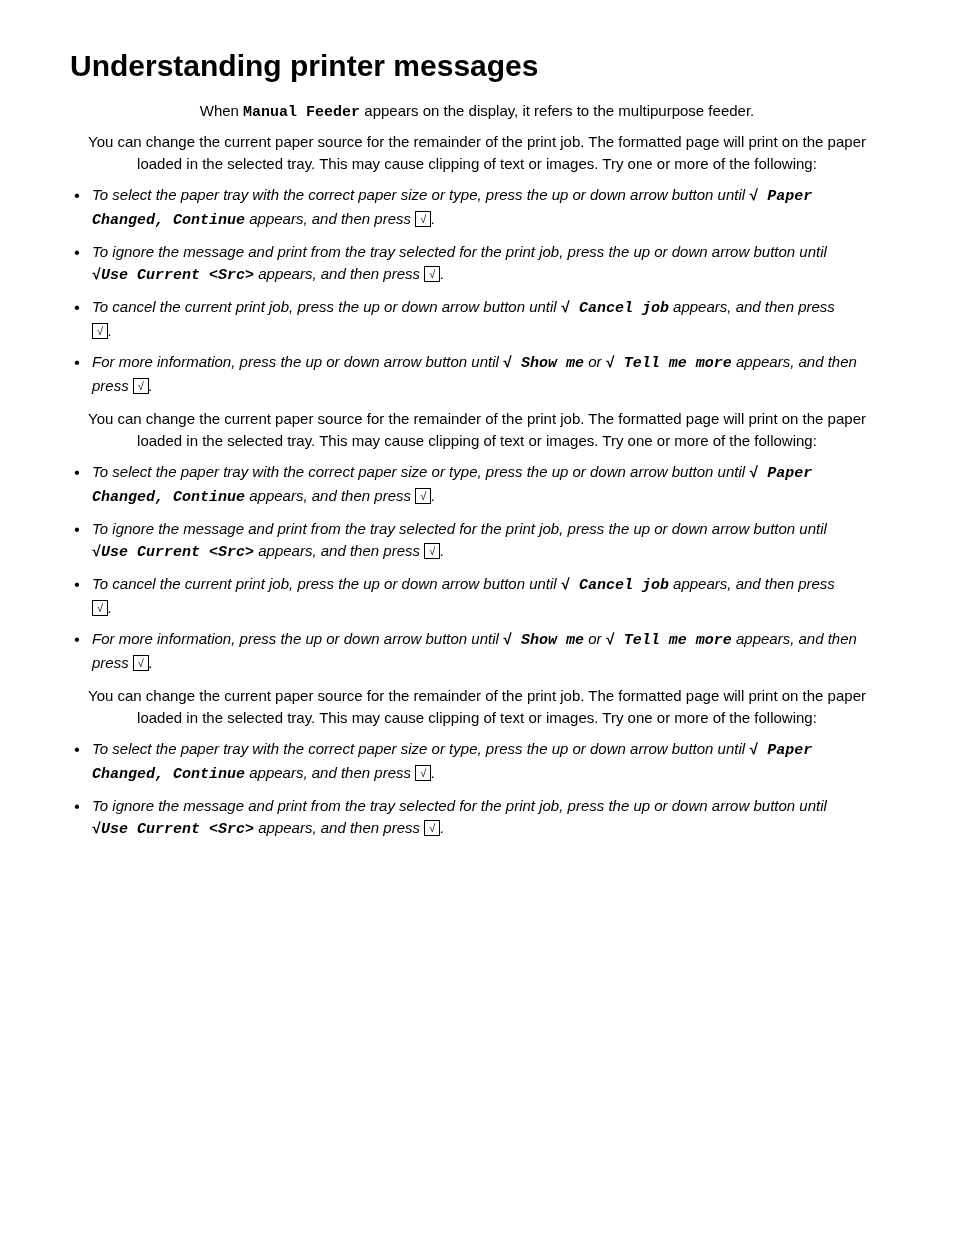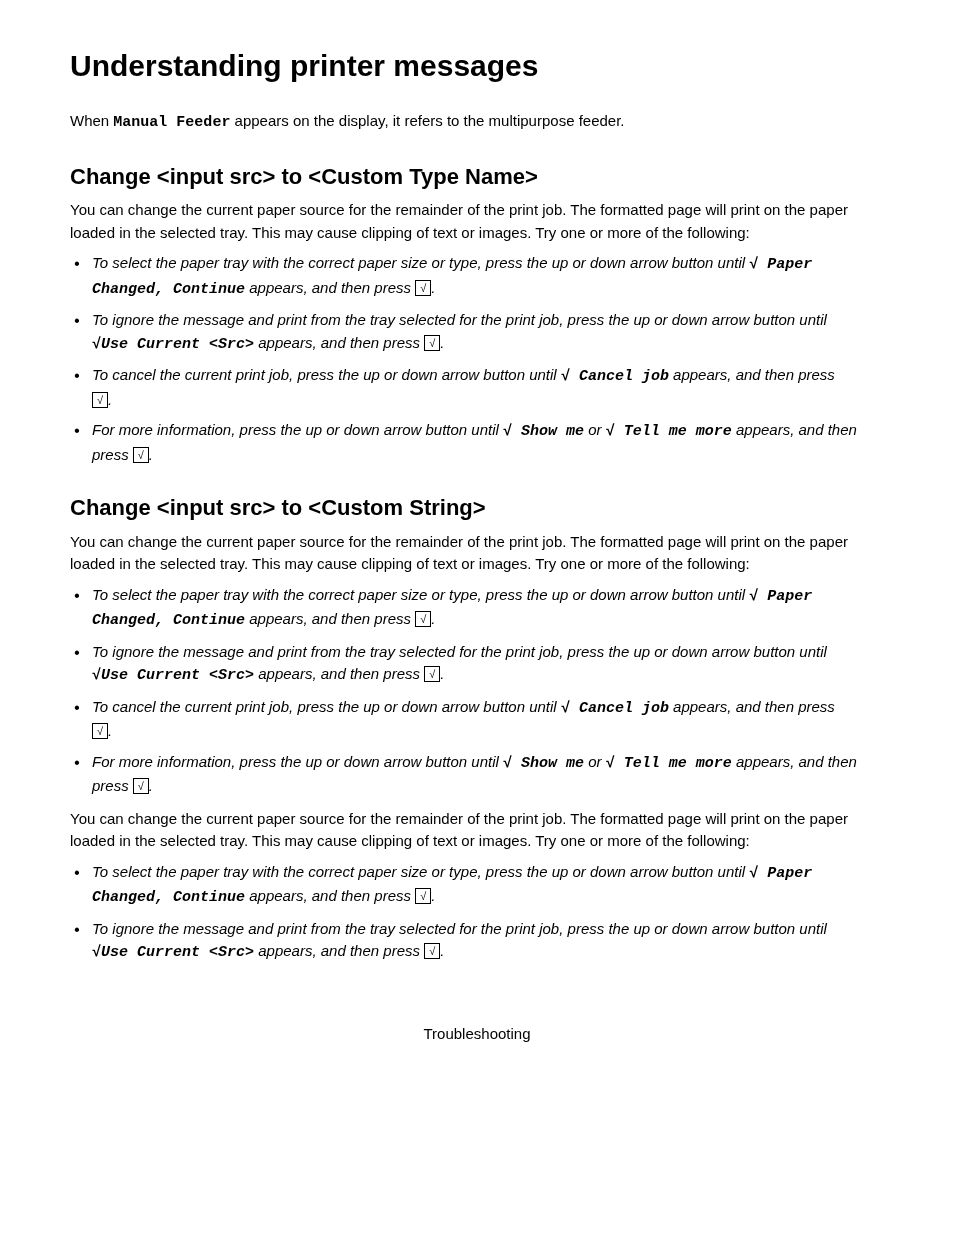--- a/index.html
+++ b/index.html
@@ -14,36 +14,37 @@
       font-size: 15px;
       color: #000000;
       width: 954px;
       min-height: 1235px;
       padding: 48px 70px 60px 70px;
     }
 
     h1 {
       font-size: 30px;
       font-weight: bold;
-      margin-bottom: 26px;
+      margin-bottom: 16px;
       line-height: 1.2;
     }
 
     h2 {
       font-size: 22px;
       font-weight: bold;
       margin-top: 28px;
       margin-bottom: 8px;
       line-height: 1.3;
     }
 
     p {
       font-size: 15px;
       line-height: 1.5;
       margin-bottom: 8px;
+      text-align: center;
     }
 
     .intro-text {
       margin-bottom: 6px;
     }
 
     .intro-text code, .mono {
       font-family: 'Courier New', Courier, monospace;
       font-weight: bold;
     }
@@ -115,41 +116,39 @@
 </head>
 <body>
 
 <h1>Understanding printer messages</h1>
 
 <p class="intro-text">
   <span>When </span><code class="mono">Manual Feeder</code><span> appears on the display, it refers to the multipurpose feeder.</span>
 </p>
 
 <div class="section">
-  <h2>Change &lt;input src&gt; to &lt;Custom Type Name&gt;</h2>
   <p>You can change the current paper source for the remainder of the print job. The formatted page will print on the paper loaded in the selected tray. This may cause clipping of text or images. Try one or more of the following:</p>
   <ul>
     <li>
       <span>To select the paper tray with the correct paper size or type, press the up or down arrow button until <span class="check-symbol">√</span><code class="mono"> Paper Changed, Continue</code> appears, and then press <span class="check-box">√</span>.</span>
     </li>
     <li>
       <span>To ignore the message and print from the tray selected for the print job, press the up or down arrow button until<br>
       <span class="check-symbol">√</span><code class="mono">Use Current &lt;Src&gt;</code> appears, and then press <span class="check-box">√</span>.</span>
     </li>
     <li>
       <span>To cancel the current print job, press the up or down arrow button until <span class="check-symbol">√</span><code class="mono"> Cancel job</code> appears, and then press<br><span class="check-box">√</span>.</span>
     </li>
     <li>
       <span>For more information, press the up or down arrow button until <span class="check-symbol">√</span><code class="mono"> Show me</code> or <span class="check-symbol">√</span><code class="mono"> Tell me more</code> appears, and then press <span class="check-box">√</span>.</span>
     </li>
   </ul>
 </div>
 
 <div class="section">
-  <h2>Change &lt;input src&gt; to &lt;Custom String&gt;</h2>
   <p>You can change the current paper source for the remainder of the print job. The formatted page will print on the paper loaded in the selected tray. This may cause clipping of text or images. Try one or more of the following:</p>
   <ul>
     <li>
       <span>To select the paper tray with the correct paper size or type, press the up or down arrow button until <span class="check-symbol">√</span><code class="mono"> Paper Changed, Continue</code> appears, and then press <span class="check-box">√</span>.</span>
     </li>
     <li>
       <span>To ignore the message and print from the tray selected for the print job, press the up or down arrow button until<br>
       <span class="check-symbol">√</span><code class="mono">Use Current &lt;Src&gt;</code> appears, and then press <span class="check-box">√</span>.</span>
     </li>
     <li>
@@ -168,14 +167,13 @@
       <span>To select the paper tray with the correct paper size or type, press the up or down arrow button until <span class="check-symbol">√</span><code class="mono"> Paper Changed, Continue</code> appears, and then press <span class="check-box">√</span>.</span>
     </li>
     <li>
       <span>To ignore the message and print from the tray selected for the print job, press the up or down arrow button until<br>
       <span class="check-symbol">√</span><code class="mono">Use Current &lt;Src&gt;</code> appears, and then press <span class="check-box">√</span>.</span>
     </li>
   </ul>
 </div>
 
 <div class="footer">
-  <div class="footer-label">Troubleshooting</div>
 </div>
 
 </body></html>

